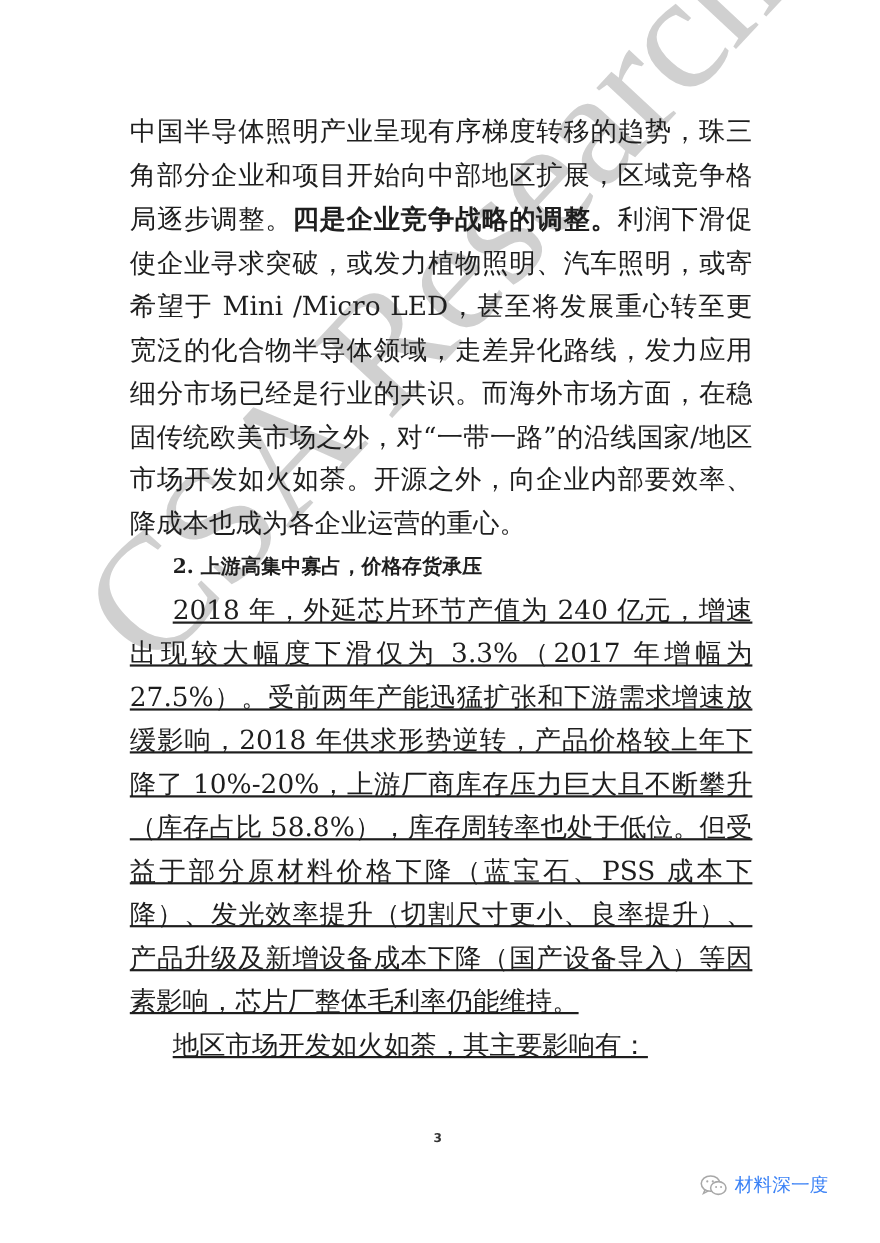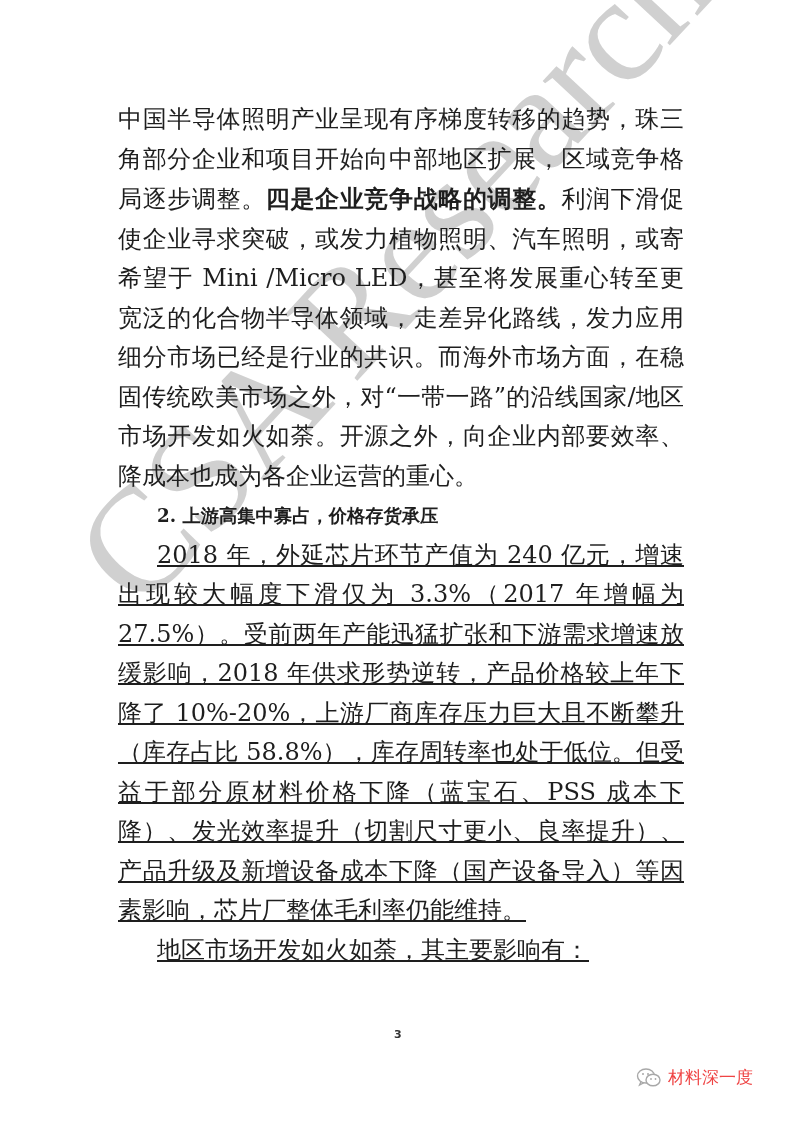--- a/index.html
+++ b/index.html
@@ -53,21 +53,21 @@
     left: 394px; top: 1028px;
     font-family: "DejaVu Sans", sans-serif;
     font-size: 11px;
     font-weight: bold;
     color: #333;
   }
   .wechat-tag {
     position: absolute;
     left: 636px; top: 1066px;
     display: flex; align-items: center; gap: 6px;
-    color: #ef4444;
+    color: #3b82f6;
     font-family: "DejaVu Sans", sans-serif;
     font-size: 17px;
   }
   .wechat-icon { width: 26px; height: 22px; }
 </style>
 </head>
 <body>
 
 <div class="page">
 

